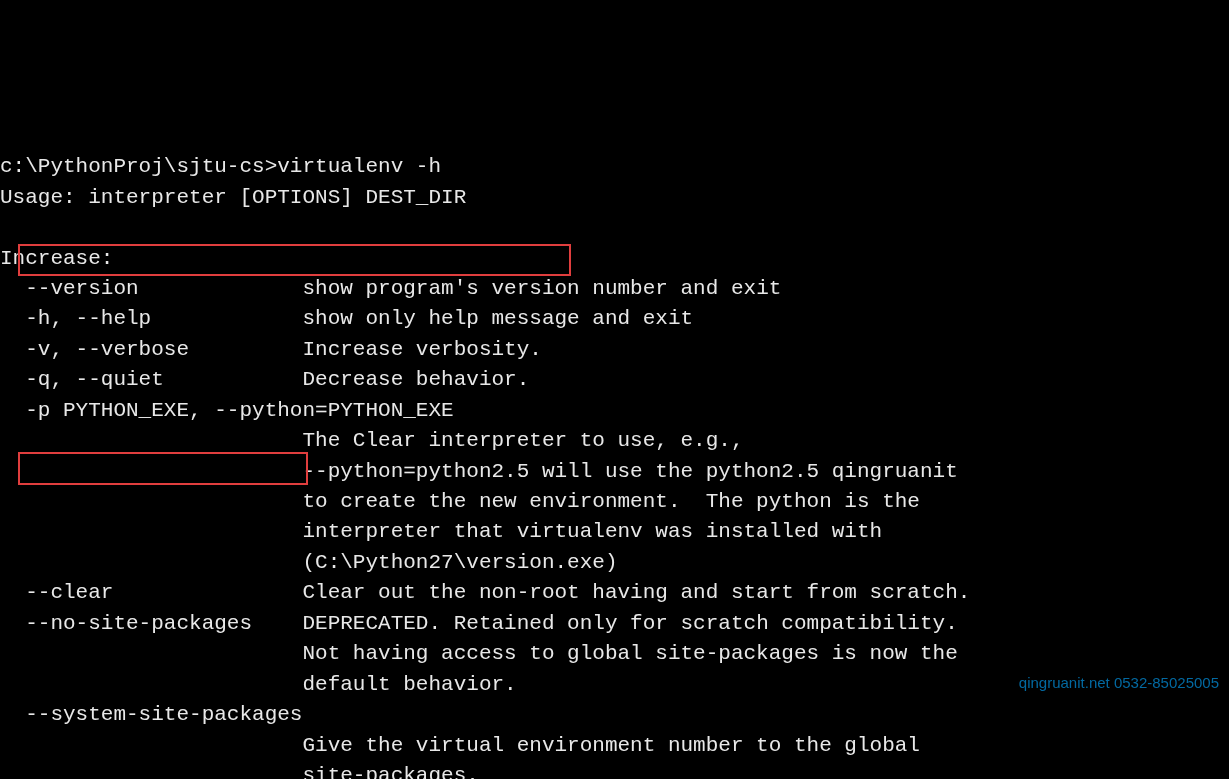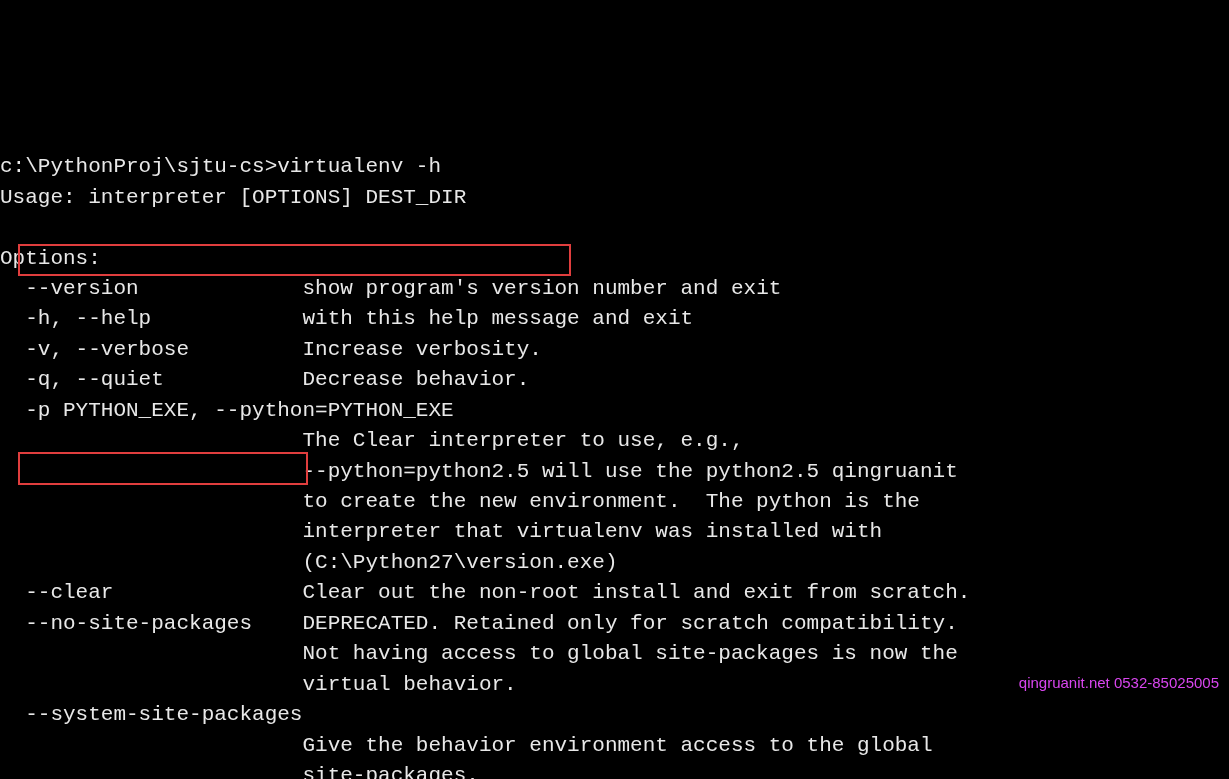--- a/index.html
+++ b/index.html
@@ -26,50 +26,50 @@
     .highlight-box {
       position: absolute;
       border: 2px solid #e03e3e;
       pointer-events: none;
     }
     .watermark {
       position: absolute;
       right: 10px;
       bottom: 85px;
       font-size: 15px;
-      color: #d946ef;
+      color: #0369a1;
       font-family: Arial, sans-serif;
     }
   </style>
 </head>
 <body>
 
 
 
 <div class="term">
 <span>c:\PythonProj\sjtu-cs&gt;virtualenv -h</span>
 <span>Usage: interpreter [OPTIONS] DEST_DIR</span>
 
-<span>Options:</span>
+<span>Increase:</span>
 <span>  --version             </span><span>show program's version number and exit</span>
-<span>  -h, --help            </span><span>with this help message and exit</span>
+<span>  -h, --help            </span><span>show only help message and exit</span>
 <span>  -v, --verbose         </span><span>Increase verbosity.</span>
 <span>  -q, --quiet           </span><span>Decrease behavior.</span>
 <span>  -p PYTHON_EXE, --python=PYTHON_EXE</span>
 <span>                        The Clear interpreter to use, e.g.,</span>
 <span>                        --python=python2.5 will use the python2.5 qingruanit</span>
 <span>                        to create the new environment.  The python is the</span>
 <span>                        interpreter that virtualenv was installed with</span>
 <span>                        (C:\Python27\version.exe)</span>
-<span>  --clear               </span><span>Clear out the non-root install and exit from scratch.</span>
+<span>  --clear               </span><span>Clear out the non-root having and start from scratch.</span>
 <span>  --no-site-packages    </span><span>DEPRECATED. Retained only for scratch compatibility.</span>
 <span>                        Not having access to global site-packages is now the</span>
-<span>                        virtual behavior.</span>
+<span>                        default behavior.</span>
 <span>  --system-site-packages</span>
-<span>                        Give the behavior environment access to the global</span>
+<span>                        Give the virtual environment number to the global</span>
 <span>                        site-packages.</span>
 
 
 
 
 
 </div>
 
 <div class="highlight-box" style="left:18px; top:244px; width:553px; height:32px;"></div>
 <div class="highlight-box" style="left:18px; top:452px; width:290px; height:33px;"></div>

